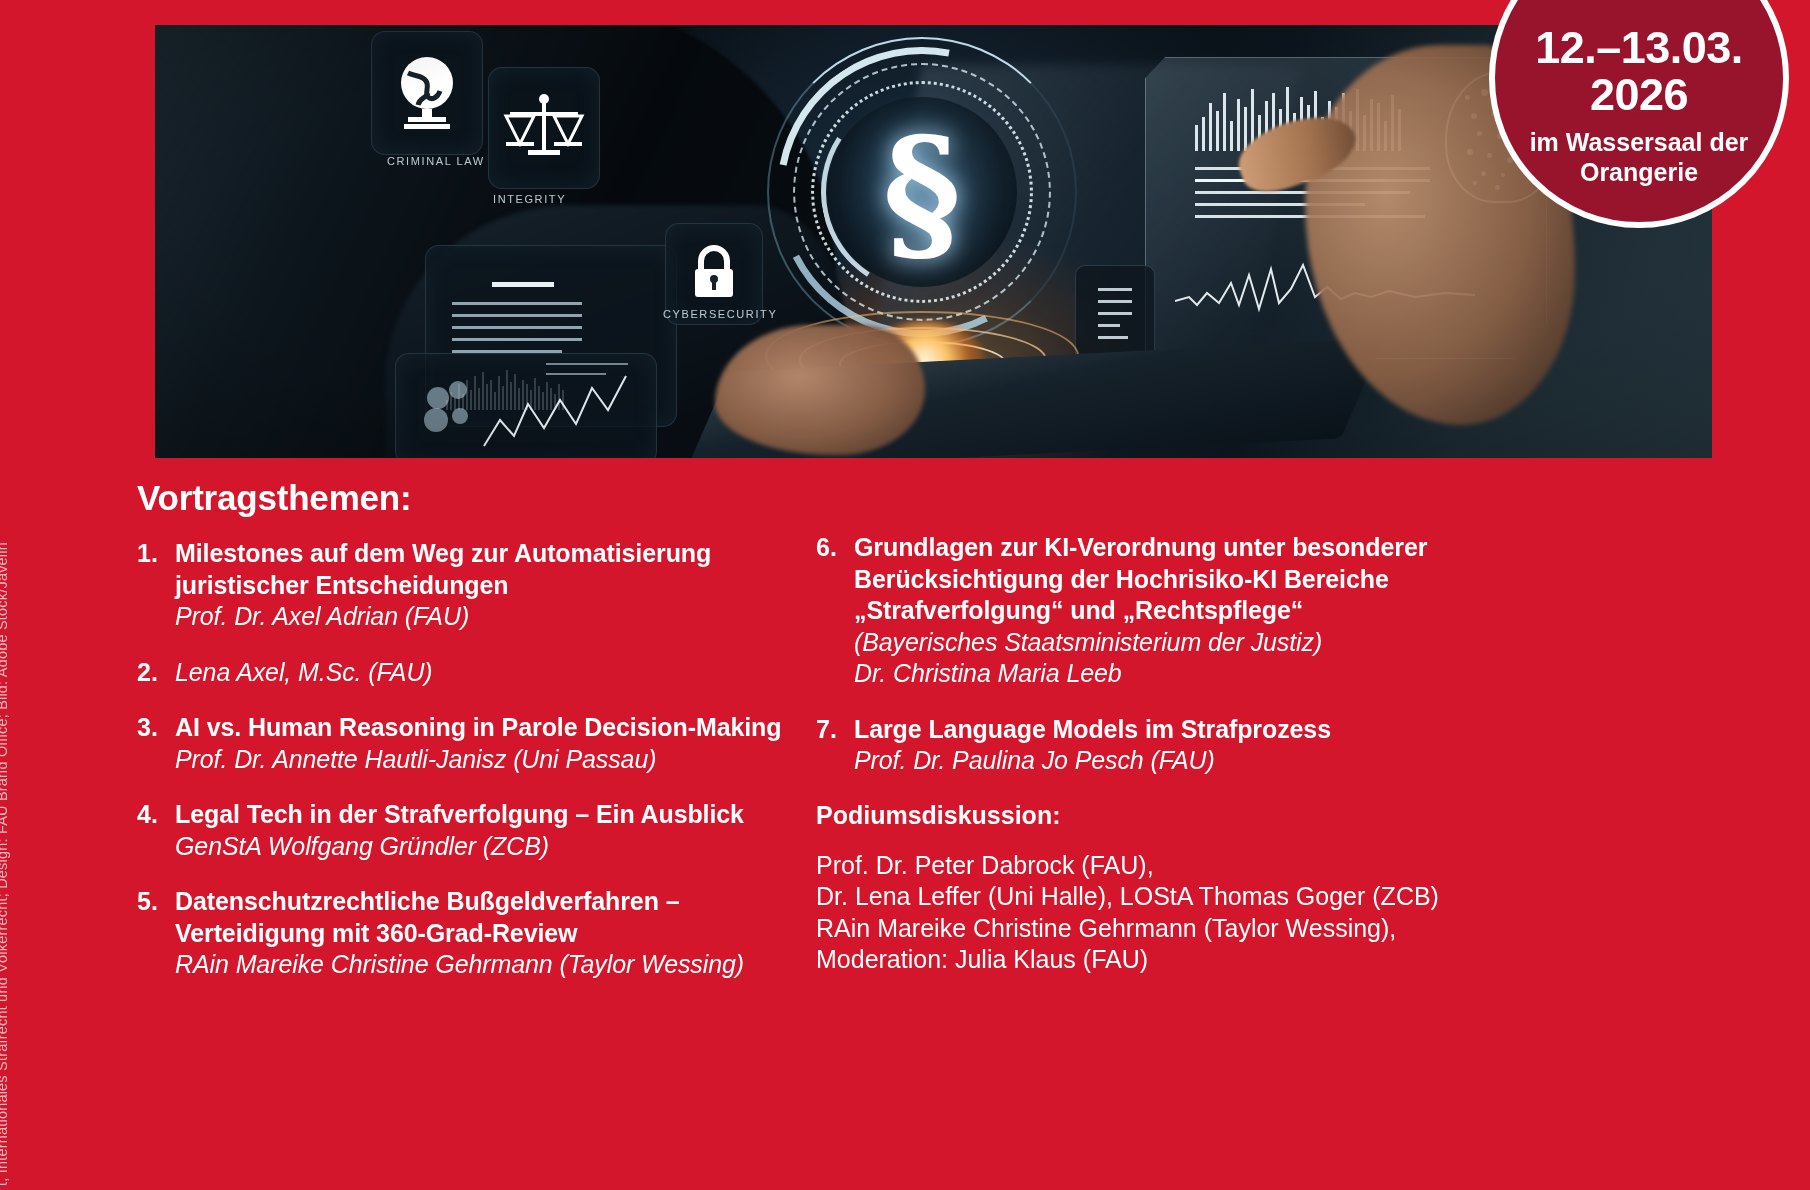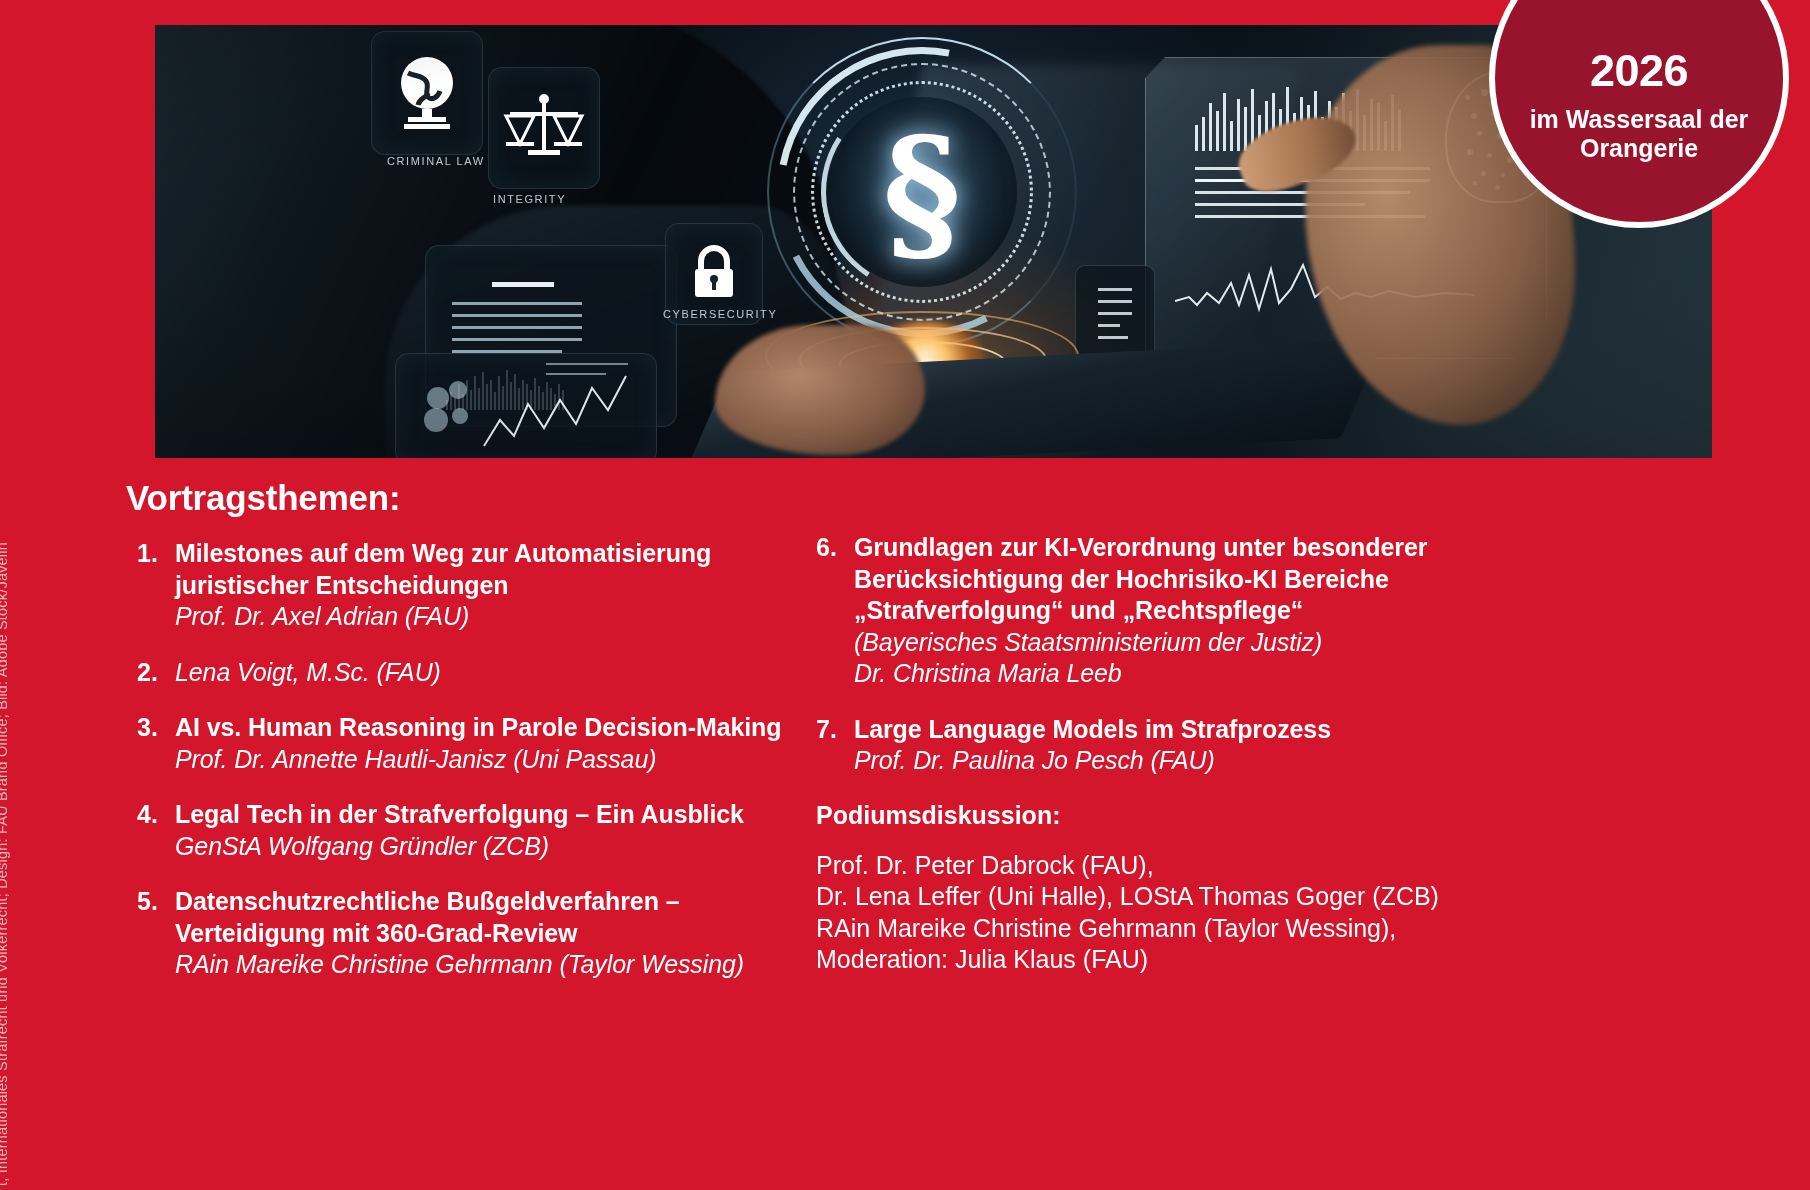--- a/index.html
+++ b/index.html
@@ -371,21 +371,21 @@
 
   
   .content {
     position: absolute;
     left: 0;
     top: 470px;
     width: 1810px;
   }
   .section-title {
     position: absolute;
-    left: 126px;
+    left: 137px;
     top: 8px;
     font-size: 35px;
     font-weight: 700;
     color: #ffffff;
     letter-spacing: -0.2px;
   }
 
   .col {
     position: absolute;
     color: #ffffff;
@@ -636,20 +636,21 @@
     <div class="tablet"></div>
     <div class="hand"></div>
     <div class="hand-r"></div>
     <div class="finger"></div>
 
     <div class="hero-vignette"></div>
   </div>
 
   <div class="date-badge">
     <div class="badge-date">
+      <div>12.–13.03.</div>
       <div>2026</div>
     </div>
     <div class="badge-venue">
       <div>im Wassersaal der</div>
       <div>Orangerie</div>
     </div>
   </div>
 
   <div class="content">
     <div class="section-title">Vortragsthemen:</div>
@@ -659,21 +660,21 @@
           <div class="talk-num">1.</div>
           <div class="talk-body">
             <div class="talk-title">Milestones auf dem Weg zur Automatisierung</div>
             <div class="talk-title">juristischer Entscheidungen</div>
             <div class="talk-speaker">Prof. Dr. Axel Adrian (FAU)</div>
           </div>
         </div>
         <div class="talk">
           <div class="talk-num">2.</div>
           <div class="talk-body">
-            <div class="talk-speaker">Lena Voigt, M.Sc. (FAU)</div>
+            <div class="talk-speaker">Lena Axel, M.Sc. (FAU)</div>
           </div>
         </div>
         <div class="talk">
           <div class="talk-num">3.</div>
           <div class="talk-body">
             <div class="talk-title">AI vs. Human Reasoning in Parole Decision-Making</div>
             <div class="talk-speaker">Prof. Dr. Annette Hautli-Janisz (Uni Passau)</div>
           </div>
         </div>
         <div class="talk">

